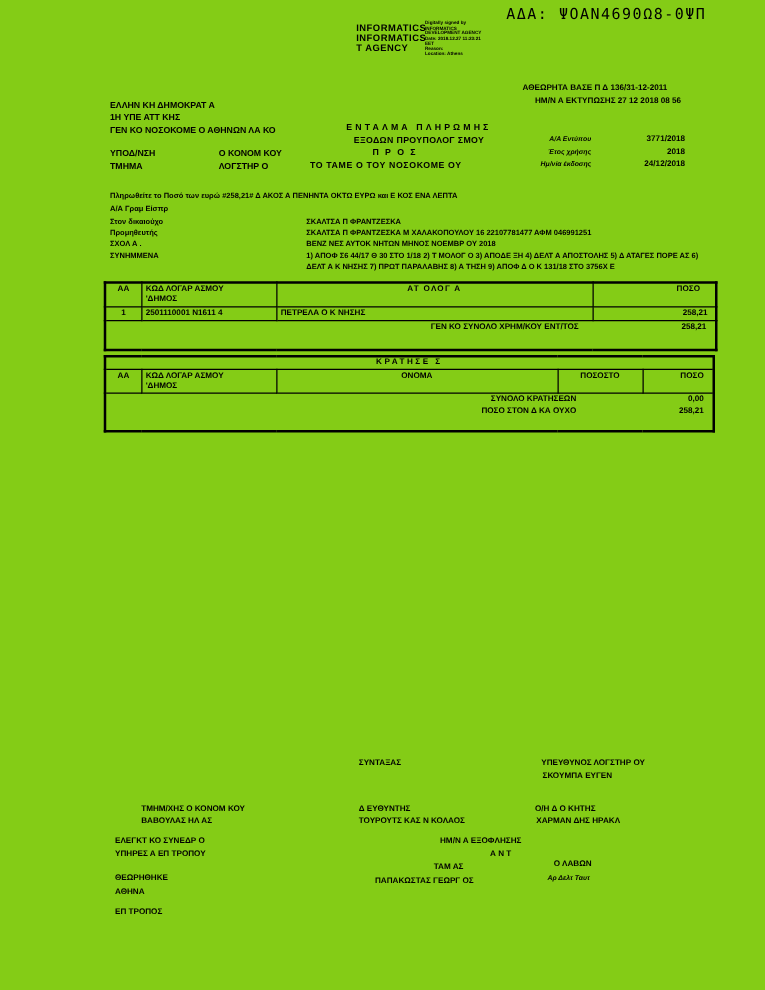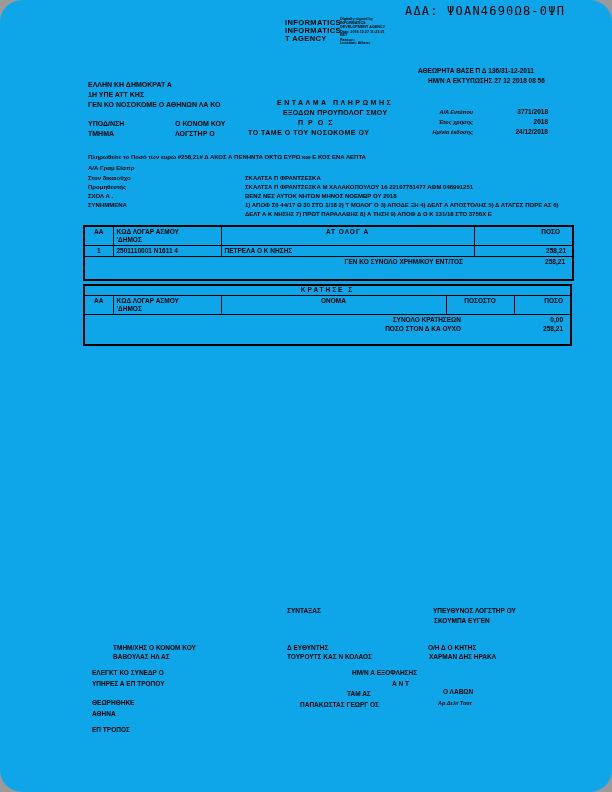--- a/index.html
+++ b/index.html
@@ -1,17 +1,17 @@
 <!DOCTYPE html>
 <html><head>
 <meta charset="utf-8">
 <style>
   html,body{margin:0;padding:0;background:#9a9a9a;}
-  .page{position:relative;width:612px;height:792px;background:#0ea5e9;margin:0 auto;
-        font-family:"Liberation Sans",sans-serif;color:#000;overflow:hidden;border-radius:22px;}
+  .page{position:relative;width:612px;height:792px;background:#84cc16;margin:0 auto;
+        font-family:"Liberation Sans",sans-serif;color:#000;overflow:hidden;}
   .abs{position:absolute;white-space:nowrap;}
   .b{font-weight:bold;}
   .fs7{font-size:7px;} .fs65{font-size:6.5px;} .fs6{font-size:6px;} .fs55{font-size:5.5px;}
 
   
   .agency{font-size:7.5px;font-weight:bold;line-height:8px;letter-spacing:.4px;}
   .sigdetails{font-size:6px;line-height:6.5px;transform:scale(.62);transform-origin:left top;font-weight:bold;}
 
   
 

